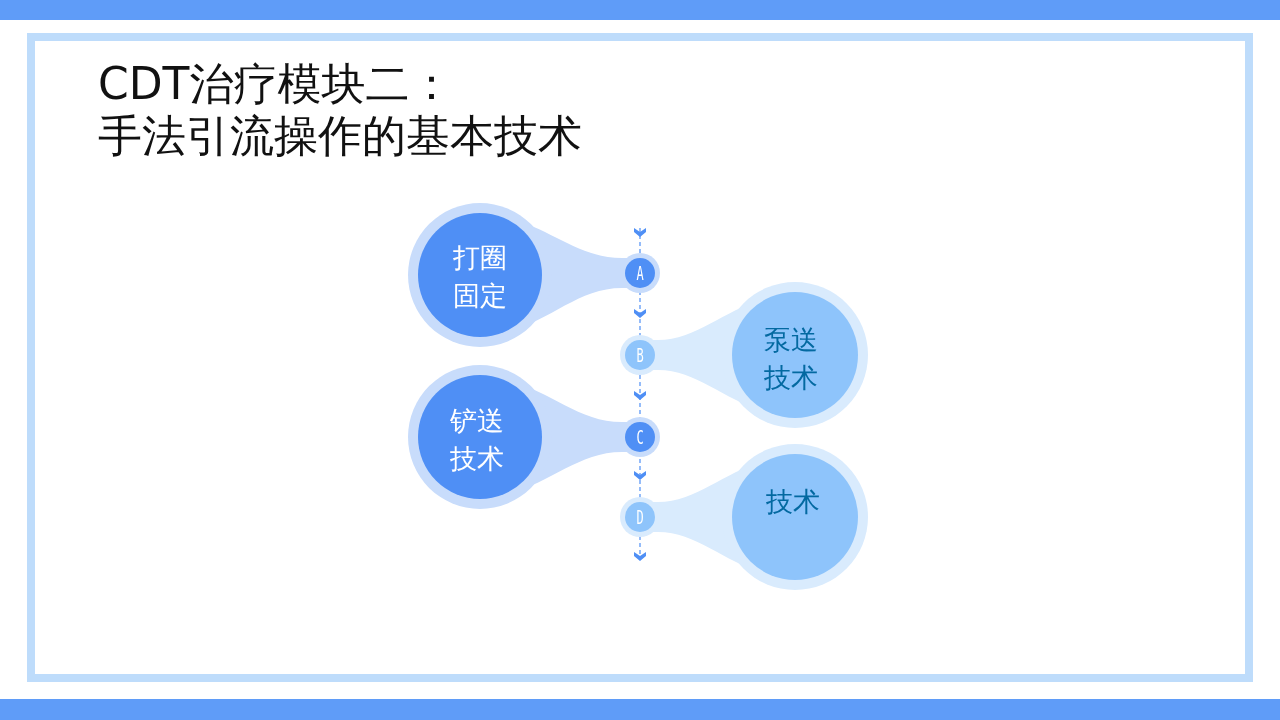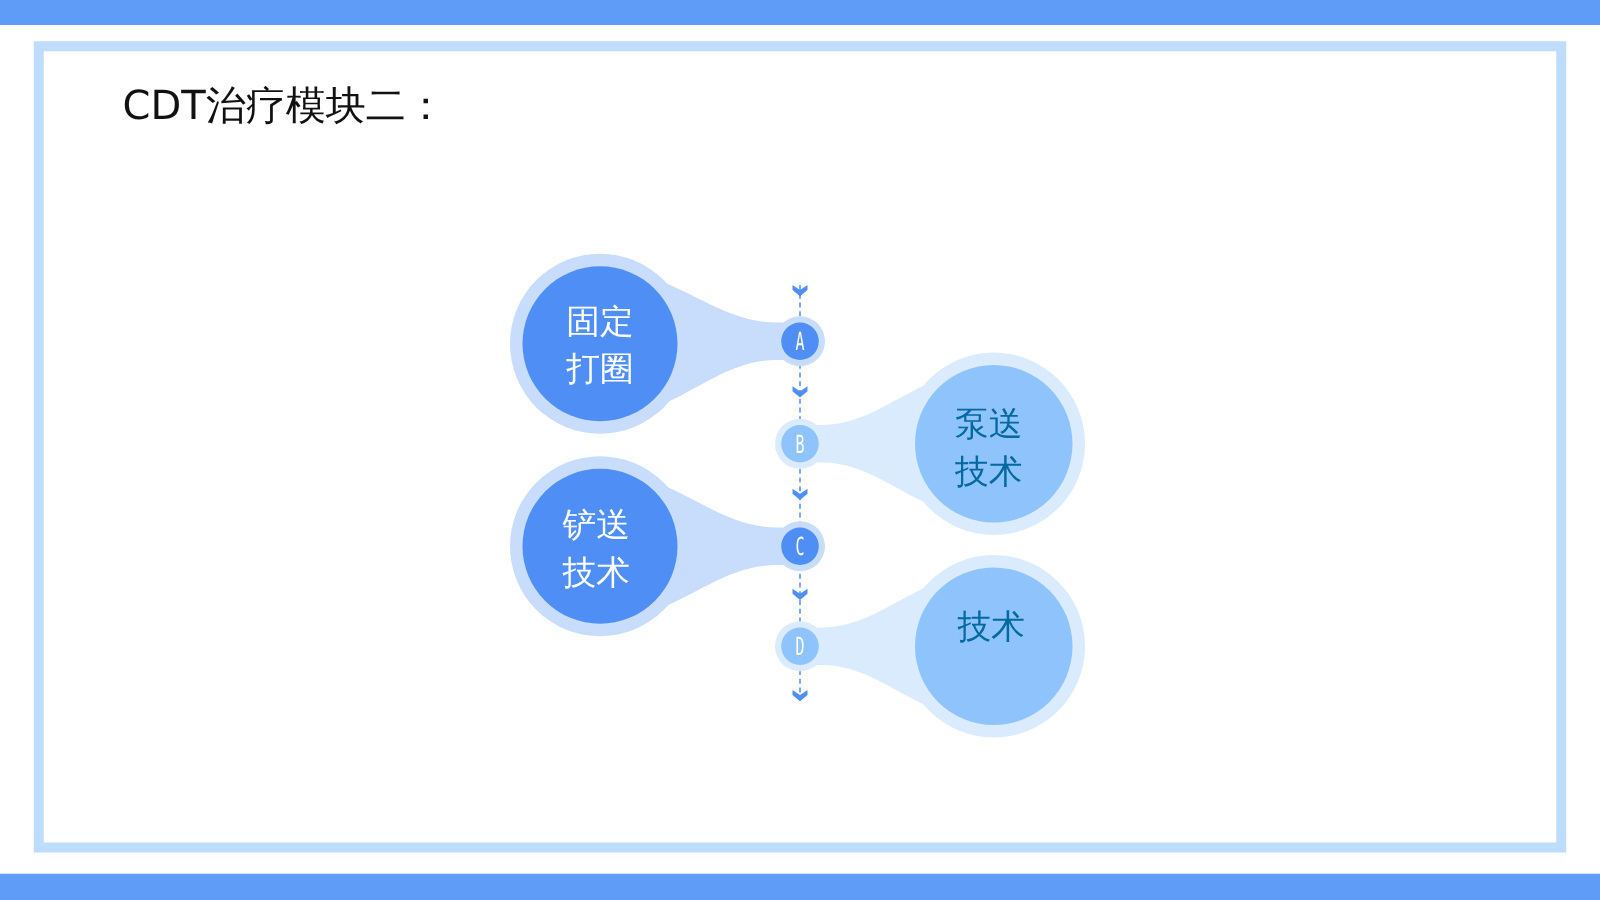--- a/index.html
+++ b/index.html
@@ -1,38 +1,39 @@
 <!DOCTYPE html>
 <html><head>
 <meta charset="utf-8">
 <style>
   html, body { margin:0; padding:0; }
   body { width:1280px; height:720px; position:relative; overflow:hidden; background:#ffffff; font-family:"DejaVu Sans", sans-serif; }
   .band { position:absolute; left:0; width:1280px; background:#5f9cf8; }
   .band.top { top:0; height:20px; }
   .band.bottom { top:699px; height:21px; }
   .frame { position:absolute; left:27px; top:33px; width:1210px; height:633px; border:8px solid #bedcfb; background:#fff; }
-  .title { position:absolute; left:98px; top:58px; font-size:32px; line-height:52px; color:#111; font-family:"DejaVu Sans", sans-serif; letter-spacing:0px; }
+  .title { position:absolute; left:98px; top:58px; font-size:44px; line-height:52px; color:#111; font-family:"DejaVu Sans", sans-serif; letter-spacing:0px; }
   .title div { white-space:nowrap; }
   svg.diagram { position:absolute; left:0; top:0; }
   .bubble-text { position:absolute; width:124px; text-align:center; font-size:27px; line-height:38px; font-family:"DejaVu Sans", sans-serif; }
   .bubble-text.dark { color:#ffffff; }
   .bubble-text.light { color:#0369a1; }
   .node-letter { position:absolute; width:28px; text-align:center; font-size:20px; line-height:28px; font-family:"DejaVu Sans Mono", monospace; transform:scaleX(0.6); }
   .node-letter.dark { color:#ffffff; }
   .node-letter.light { color:#ffffff; }
 </style>
 </head>
 <body>
 
 <div class="band top"></div>
 <div class="frame"></div>
 
 <div class="title">
   <div>CDT治疗模块二：</div>
+  <div>手法引流操作的基本技术</div>
 </div>
 
 <svg class="diagram" width="1280" height="720">
 
   <line x1="640" y1="228" x2="640" y2="560" stroke="#4f8ff5" stroke-width="1.2" stroke-dasharray="4,3"></line>
 
   <g>
     <path d="M 480 215 C 540 215, 570 258, 622 258 L 640 258 L 640 288 L 622 288 C 570 288, 540 335, 480 335 Z" fill="#c8dcfb"></path>
     <circle cx="480" cy="275" r="72" fill="#c8dcfb"></circle>
     <circle cx="640" cy="273" r="20" fill="#c8dcfb"></circle>
@@ -72,22 +73,22 @@
     <path d="M634 552 L640 556 L646 552 L646 556 L640 561 L634 556 Z"></path>
   </g>
 </svg>
 
 <div class="node-letter dark" style="left:626px; top:259px;">A</div>
 <div class="node-letter light" style="left:626px; top:341px;">B</div>
 <div class="node-letter dark" style="left:626px; top:423px;">C</div>
 <div class="node-letter light" style="left:626px; top:503px;">D</div>
 
 <div class="bubble-text dark" style="left:418px; top:239px;">
+  <div>打圈</div>
   <div>固定</div>
-  <div>打圈</div>
 </div>
 <div class="bubble-text light" style="left:729px; top:321px;">
   <div>泵送</div>
   <div>技术</div>
 </div>
 <div class="bubble-text dark" style="left:415px; top:402px;">
   <div>铲送</div>
   <div>技术</div>
 </div>
 <div class="bubble-text light" style="left:731px; top:483px;">

